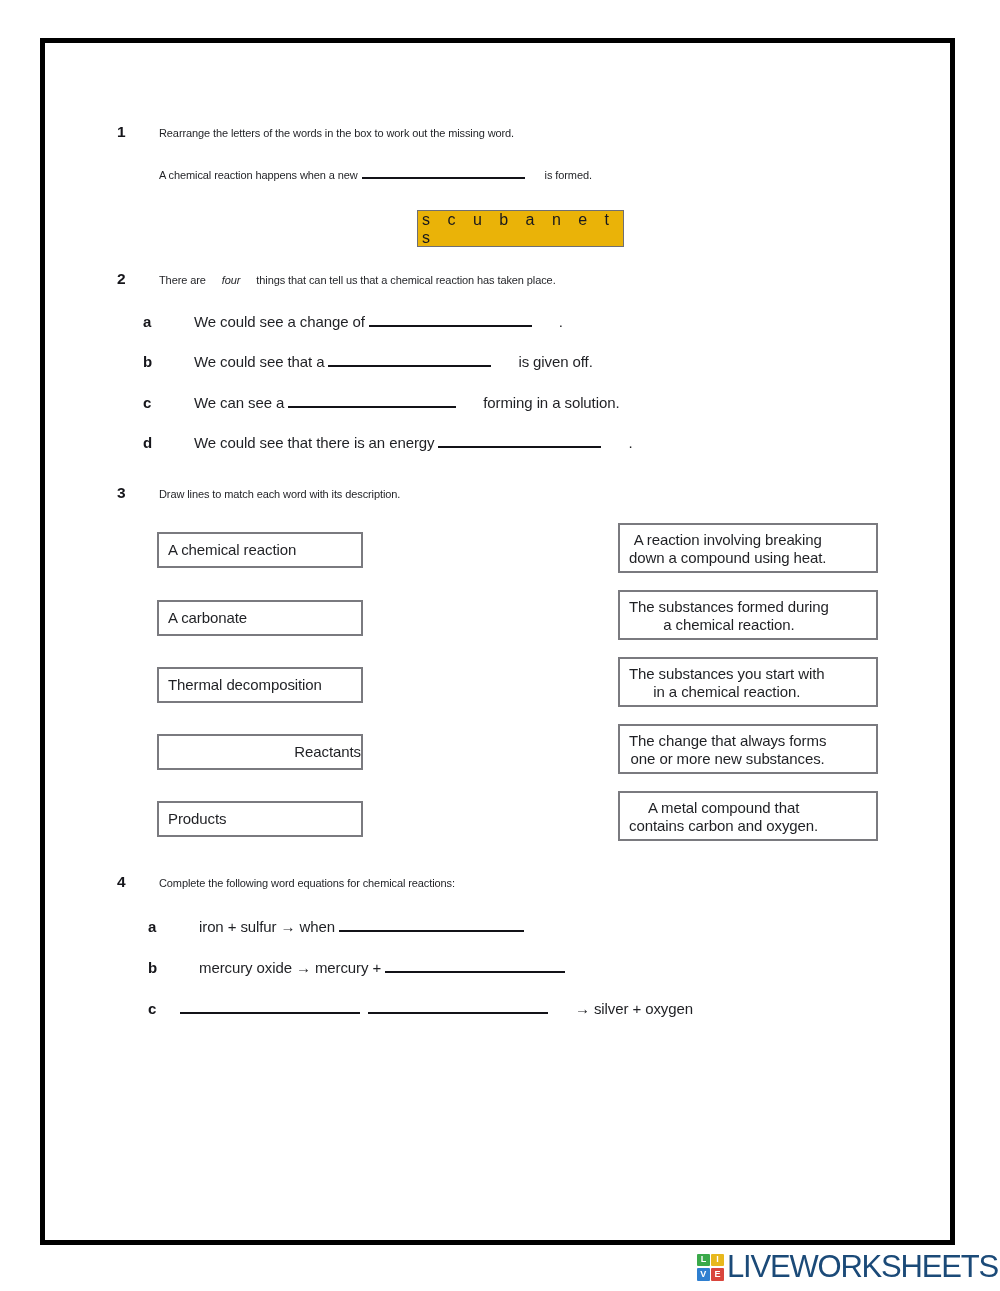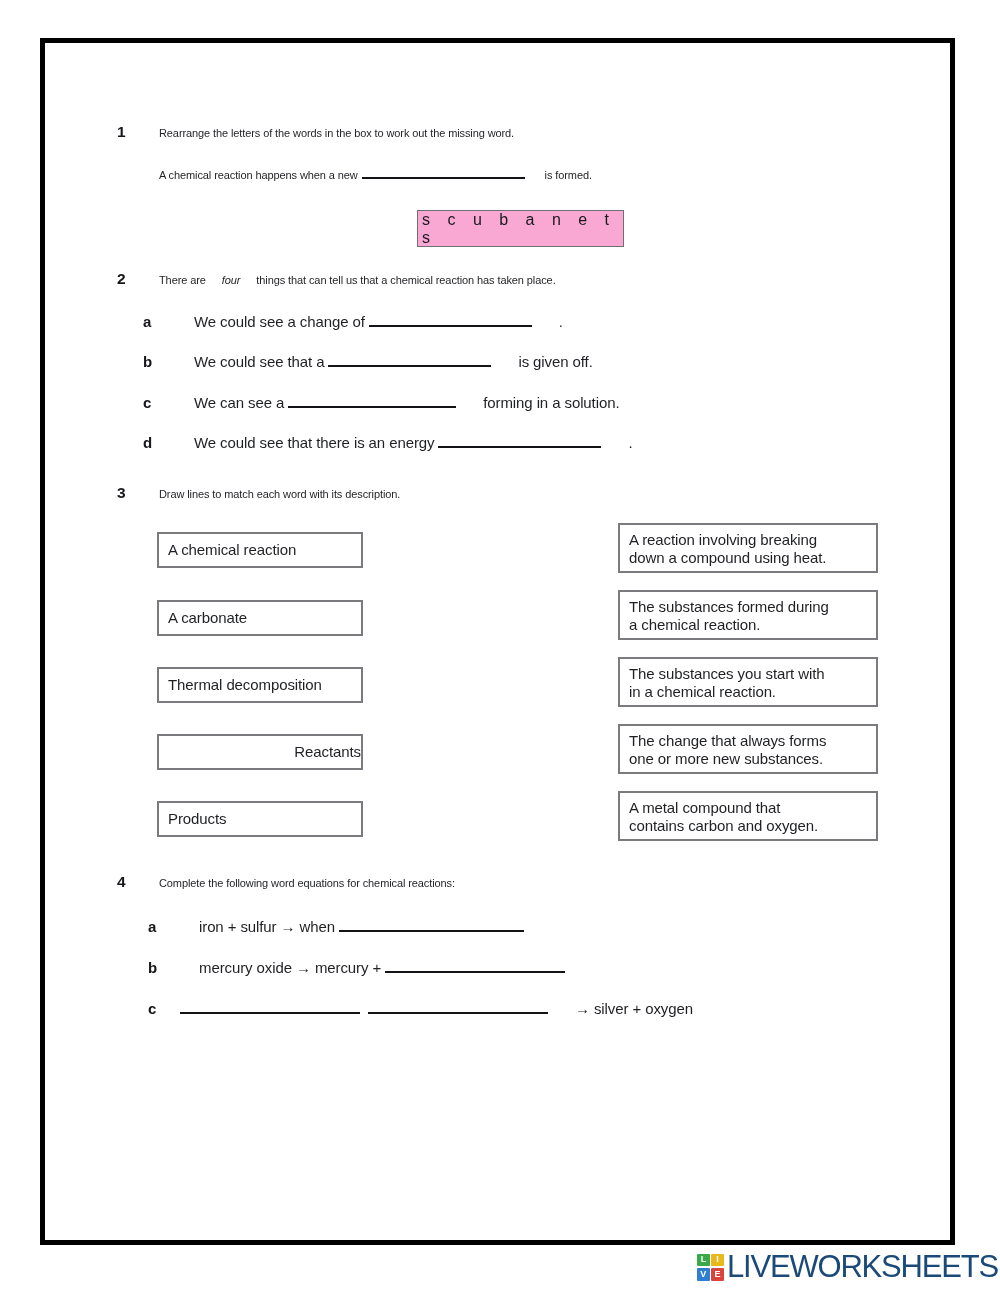--- a/index.html
+++ b/index.html
@@ -92,21 +92,21 @@
   .b-w180 { width: 180px; }
 
   
   #anagram-box {
     position: absolute;
     left: 372px;
     top: 167px;
     width: 207px;
     height: 37px;
     border: 1.5px solid #6f6f74;
-    background: #f9a8d4;
+    background: #eab308;
     box-sizing: border-box;
     display: flex;
     align-items: center;
     justify-content: center;
   }
   #anagram-box .letters {
     font-size: 16px;
     letter-spacing: 6.5px;
     color: #18181d;
     padding-left: 4px;
@@ -123,21 +123,21 @@
     padding-left: 9px;
   }
   .match-box .mlabel {
     font-size: 15px;
     color: #1f2024;
     line-height: 1.22;
     letter-spacing: -0.1px;
   }
   .left-box  { left: 112px; width: 206px; height: 36px; }
   .right-box { left: 573px; width: 260px; height: 50px; padding-top: 2px; }
-  .right-box .mlabel { white-space: pre-line; }
+  .right-box .mlabel { white-space: pre-line; text-align: center; }
 
   
   #footer-logo {
     position: absolute;
     left: 697px;
     top: 1248px;
     display: flex;
     align-items: center;
     height: 38px;
   }

